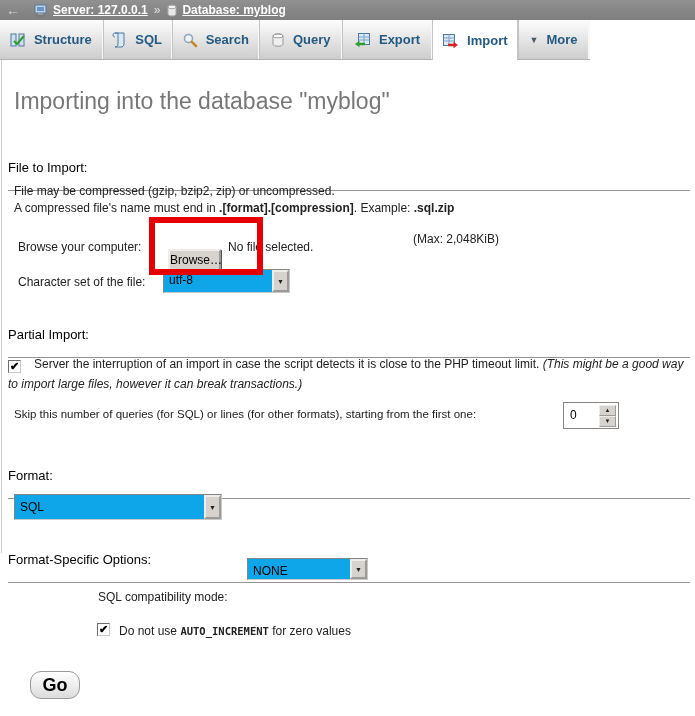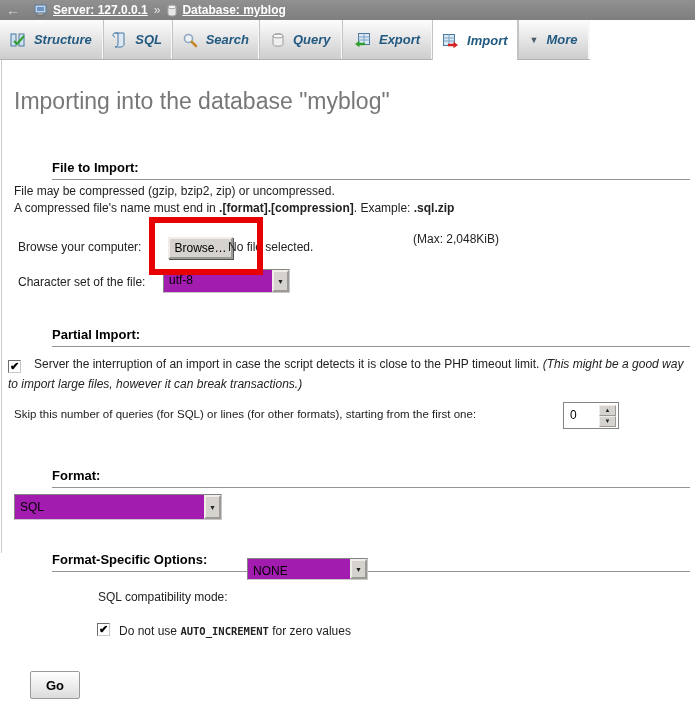--- a/index.html
+++ b/index.html
@@ -10,42 +10,42 @@
   
   .topbar { position:absolute; top:0; left:0; width:695px; height:20px;
     background:linear-gradient(#919191,#7e7e7e); display:flex; align-items:center; gap:6px;
     padding:0 6px; }
   .topbar .back { color:#d8d8d8; font-size:14px; line-height:18px; width:22px; cursor:pointer; }
   .topbar .crumb { display:flex; align-items:center; gap:4px; color:#fff; font-size:12px; font-weight:bold; cursor:pointer;text-decoration:underline; }
   .topbar .sep { color:#e0e0e0; font-size:12px; }
 
   
   .tabstrip { position:absolute; top:20px; left:0; width:590px; height:40px;
-    background:linear-gradient(#fdfdfd,#cdcdcd); border-bottom:1px solid #b2b2b2; display:flex;font-style:italic; }
+    background:linear-gradient(#fdfdfd,#cdcdcd); border-bottom:1px solid #b2b2b2; display:flex; }
   .tab { display:flex; align-items:center; justify-content:center; gap:8px;
     font-size:13px; font-weight:bold; color:#235a81; cursor:pointer;
     border-right:1px solid #f8f8f8; border-left:1px solid #c4c4c4; }
   .tab:first-child { border-left:none; }
   .tab.active { background:#fff; height:41px; border-left:1px solid #c4c4c4; border-right:1px solid #c4c4c4; }
   .tabfill { flex:1; border-left:1px solid #f8f8f8; }
 
   
   .content { position:absolute; top:60px; left:0; width:695px; height:656px; background:#fff; }
   .leftline { position:absolute; top:0; left:1px; width:1px; height:493px; background:#ccc; }
   h2.title { position:absolute; top:28px; left:14px; font-size:23px; font-weight:normal; color:#777; }
 
-  .sect-head { position:absolute; left:8px; right:5px; font-size:13px; font-weight:bold; color:#000;
-    border-bottom:1px solid #949494; padding-bottom:4px;margin-left:44px; }
+  .sect-head { position:absolute; left:8px; right:5px; font-size:13px; font-weight:normal; color:#000;
+    border-bottom:1px solid #949494; padding-bottom:15px; }
   .txt { position:absolute; font-size:12px; color:#222; white-space:nowrap; }
 
   
   .win-btn { position:absolute; background:#d6d3ce; border:2px outset #f0ede8;
     box-shadow:1px 1px 0 #555; font-size:12px; color:#000; text-align:center;
     line-height:17px; cursor:pointer; font-family:"Liberation Sans",sans-serif; }
-  .select { position:absolute; background:#a21caf; border:1px solid;
+  .select { position:absolute; background:#0ea5e9; border:1px solid;
     border-color:#848484 #c8c8c8 #c8c8c8 #848484; display:flex; align-items:stretch; cursor:pointer; }
   .select .val { flex:1; font-size:12px; color:#000; padding:3px 4px 0 5px; white-space:nowrap; overflow:hidden; }
   .select .btn { width:17px; background:#d6d3ce; border:2px outset #f0ede8;
     display:flex; align-items:center; justify-content:center; font-size:7px; color:#222; }
   .spinbox { position:absolute; background:#fff; border:1px solid #848484; display:flex; }
   .spinbox .val { flex:1; font-size:12px; color:#000; padding:5px 0 0 6px; }
   .spinbox .spin { width:17px; display:flex; flex-direction:column; margin:2px 2px 2px 0; }
   .spinbox .spin span { flex:1; background:#d6d3ce; border:1px outset #f0ede8;
     font-size:6px; line-height:9px; text-align:center; color:#222; cursor:pointer; }
   .checkbox { position:absolute; width:13px; height:13px; background:#fff; border:1px solid;
@@ -55,22 +55,22 @@
 
   .allow-para { position:absolute; top:294px; left:8px; width:684px; font-size:12px;
     line-height:20px; color:#222; }
   .allow-para i { font-style:italic; }
   .mono { font-family:"DejaVu Sans Mono", monospace; font-size:10.5px;font-weight:bold; }
 
   .red-box { position:absolute; top:157px; left:149px; width:114px; height:58px;
     border:6px solid #e60000; z-index:5; }
 
   .go-btn { position:absolute; top:611px; left:30px; width:50px; height:28px;
-    border:1px solid #9a9a9a; border-radius:2px; background:linear-gradient(#ffffff,#dcdcdc);
-    font-size:13px; font-weight:bold; color:#000; cursor:pointer;
+    border:1px solid #9a9a9a; border-radius:11px; background:linear-gradient(#ffffff,#dcdcdc);
+    font-size:18px; font-weight:bold; color:#000; cursor:pointer;
     font-family:"Liberation Sans",sans-serif; }
 </style>
 </head>
 <body>
 
 <div class="screen">
 
   <header class="topbar">
     <span class="back">←</span>
     <span class="crumb">
@@ -152,21 +152,21 @@
   <main class="content">
     <div class="leftline"></div>
 
     <h2 class="title">Importing into the database "myblog"</h2>
 
     <div class="sect-head" style="top:100px">File to Import:</div>
     <div class="txt" style="top:124px;left:14px">File may be compressed (gzip, bzip2, zip) or uncompressed.</div>
     <div class="txt" style="top:141px;left:14px"><span>A compressed file's name must end in </span><b>.[format].[compression]</b><span>. Example: </span><b>.sql.zip</b></div>
 
     <div class="txt" style="top:180px;left:18px">Browse your computer:</div>
-    <button class="win-btn" style="top:177px;left:168px;width:65px;height:22px">Browse…</button>
+    <button class="win-btn" style="top:189px;left:168px;width:53px;height:22px">Browse…</button>
     <div class="txt" style="top:180px;left:228px">No file selected.</div>
     <div class="txt" style="top:172px;left:413px">(Max: 2,048KiB)</div>
 
     <div class="txt" style="top:215px;left:18px">Character set of the file:</div>
     <div class="select" style="top:209px;left:163px;width:127px;height:24px">
       <span class="val">utf-8</span>
       <span class="btn">▼</span>
     </div>
 
     <div class="red-box"></div>

